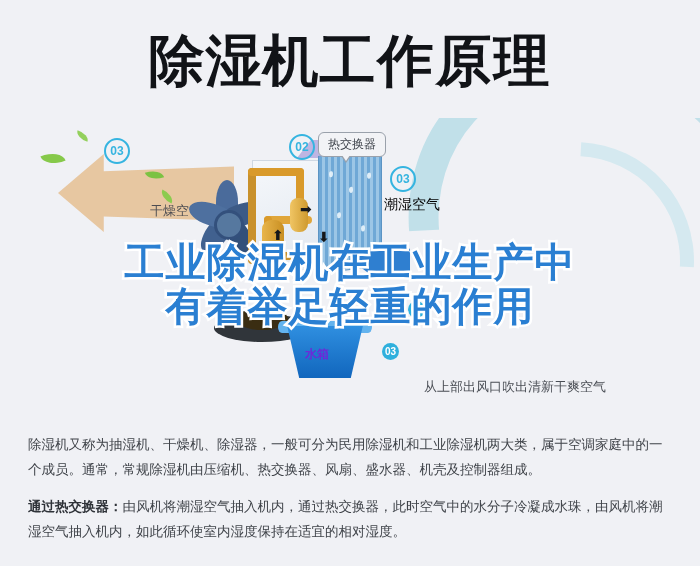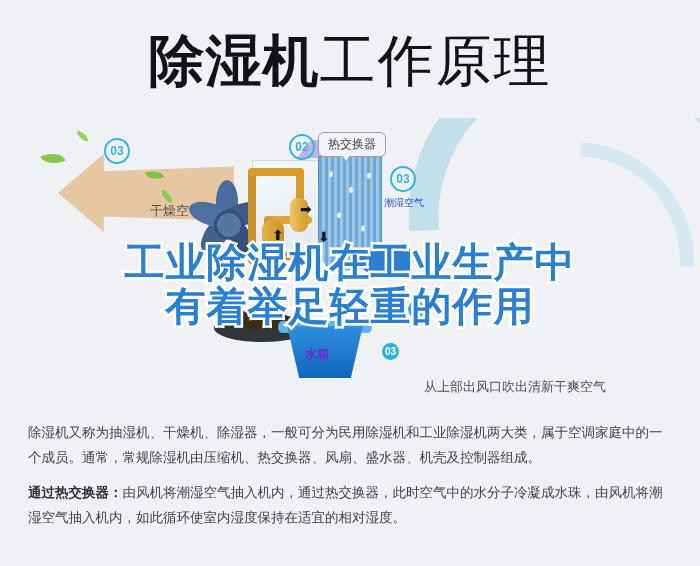--- a/index.html
+++ b/index.html
@@ -14,21 +14,21 @@
   
   .title{
     position:absolute;left:0;top:28px;width:700px;
     text-align:center;
     font-size:56px;line-height:66px;
     font-weight:bold;color:#111317;
     letter-spacing:1px;
     white-space:nowrap;
   }
   .title .t1{font-weight:bold;}
-  .title .t2{font-weight:normal;letter-spacing:2px;}
+  .title .t2{font-weight:bold;letter-spacing:2px;}
 
   
   .stage{position:absolute;left:0;top:118px;width:700px;height:290px;overflow:hidden;}
 
   
   .arc{
     position:absolute;right:-92px;top:-66px;width:330px;height:300px;
     border-radius:50%;
     border:30px solid #b9dee8;
     border-color:#b9dee8 transparent transparent #b9dee8;
@@ -178,21 +178,21 @@
     border-top:7px solid #9aa1ab;
   }
   .bubble:before{
     content:"";position:absolute;left:23px;bottom:-5px;z-index:1;
     width:0;height:0;border-left:4px solid transparent;border-right:4px solid transparent;
     border-top:6px solid #f2f3f6;
   }
 
   .lbl-01{
     position:absolute;left:384px;top:78px;
-    font-size:10px;color:#1d4ed8;white-space:nowrap;
+    font-size:14px;color:#000000;white-space:nowrap;
   }
 
   
   .cap{
     position:absolute;font-size:13px;color:#4a4e55;white-space:nowrap;
   }
   .cap-02{left:430px;top:182px;}
   .cap-03{left:424px;top:224px;margin-top:36px;}
 
   .badge-sm{
@@ -214,21 +214,21 @@
     paint-order:stroke fill;
     white-space:nowrap;
   }
   .overlay .line{display:block;}
 
   
   .bodytext{
     position:absolute;left:28px;top:420px;width:646px;
     font-size:13.5px;line-height:25px;color:#3f4349;
   }
-  .bodytext p{margin:0 0 10px 0;}
+  .bodytext p{margin:12px 0 10px 0;}
   .bodytext .lead{font-weight:bold;color:#2e3238;}
 </style>
 </head>
 <body>
 
 <div class="page">
 
   <div class="title">
     <span class="t1">除湿机</span><span class="t2">工作原理</span>
   </div>

